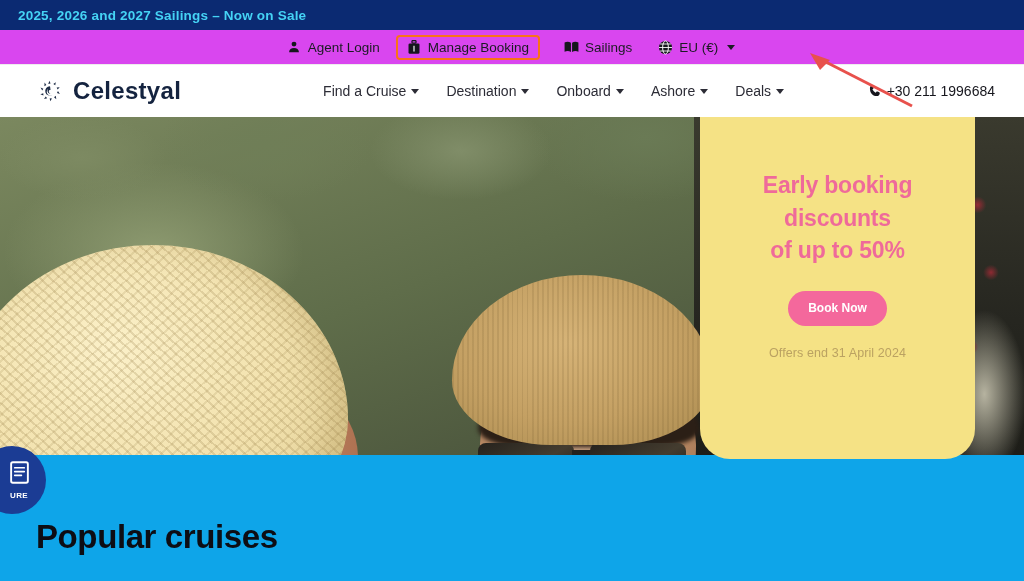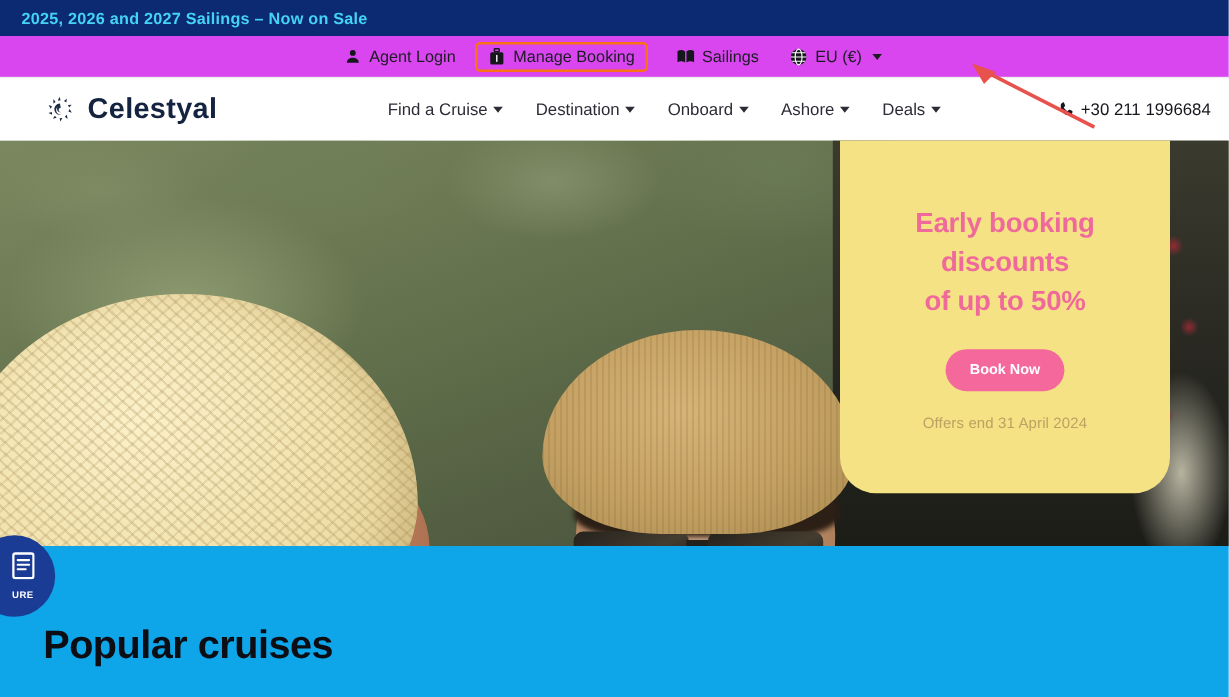--- a/index.html
+++ b/index.html
@@ -48,21 +48,21 @@
   }
   .logo-wrap { display: flex; align-items: center; gap: 9px; margin-left: 36px; cursor: pointer; text-align: right; }
   .logo-mark { width: 28px; height: 28px; }
   .logo-text { font-size: 24px; font-weight: 600; color: #14233f; letter-spacing: .3px; }
 
   .main-nav { display: flex; align-items: flex-end; margin-left: 142px; gap: 27px; }
   .nav-item { display: flex; align-items: center; gap: 5px; font-size: 14px; color: #2c2c36; cursor: pointer; white-space: nowrap; }
   .nav-caret { width: 0; height: 0; border-left: 4.5px solid transparent;
                border-right: 4.5px solid transparent; border-top: 5px solid #2c2c36; }
 
-  .phone-wrap { display: flex; align-items: center; gap: 4px; margin-left: auto; margin-right: 15px; font-size: 14px; color: #16161d; white-space: nowrap; cursor: pointer; }
+  .phone-wrap { display: flex; align-items: center; gap: 4px; margin-left: auto; margin-right: 29px; font-size: 14px; color: #16161d; white-space: nowrap; cursor: pointer; }
 
   
   .hero { position: absolute; left: 0; top: 117px; width: 1024px; height: 338px; overflow: hidden; }
   .hero-photo { position: absolute; inset: 0; }
 
   
   .foliage {
     position: absolute; inset: 0;
     background:
       radial-gradient(ellipse 120px 60px at 8% 12%, #7d8a62 0%, transparent 70%),
@@ -135,21 +135,21 @@
     position: absolute; left: 478px; top: 326px; width: 222px; height: 46px;
   }
   .sg-lens { position: absolute; width: 96px; height: 44px; border-radius: 8px;
              background: linear-gradient(150deg, #25221d 0%, #443c2f 55%, #1c1a16 100%); }
   .sg-lens.l { left: 0; }
   .sg-lens.r { left: 112px; }
   .sg-bridge { position: absolute; left: 94px; top: 7px; width: 22px; height: 6px; background: #24211c; }
 
   
   .promo-panel {
-    position: absolute; left: 700px; top: 117px; width: 275px; height: 294px;
+    position: absolute; left: 700px; top: 117px; width: 275px; height: 342px;
     background: #f5e285; border-radius: 0 0 30px 30px;
     display: flex; flex-direction: column; align-items: center;
     padding-top: 52px; z-index: 4;
   }
   .promo-title {
     color: #ef6a9a; font-size: 23px; font-weight: 700;
     line-height: 1.42; text-align: center; letter-spacing: -.2px;
   }
   .promo-title span { display: block; }
   .book-now {

